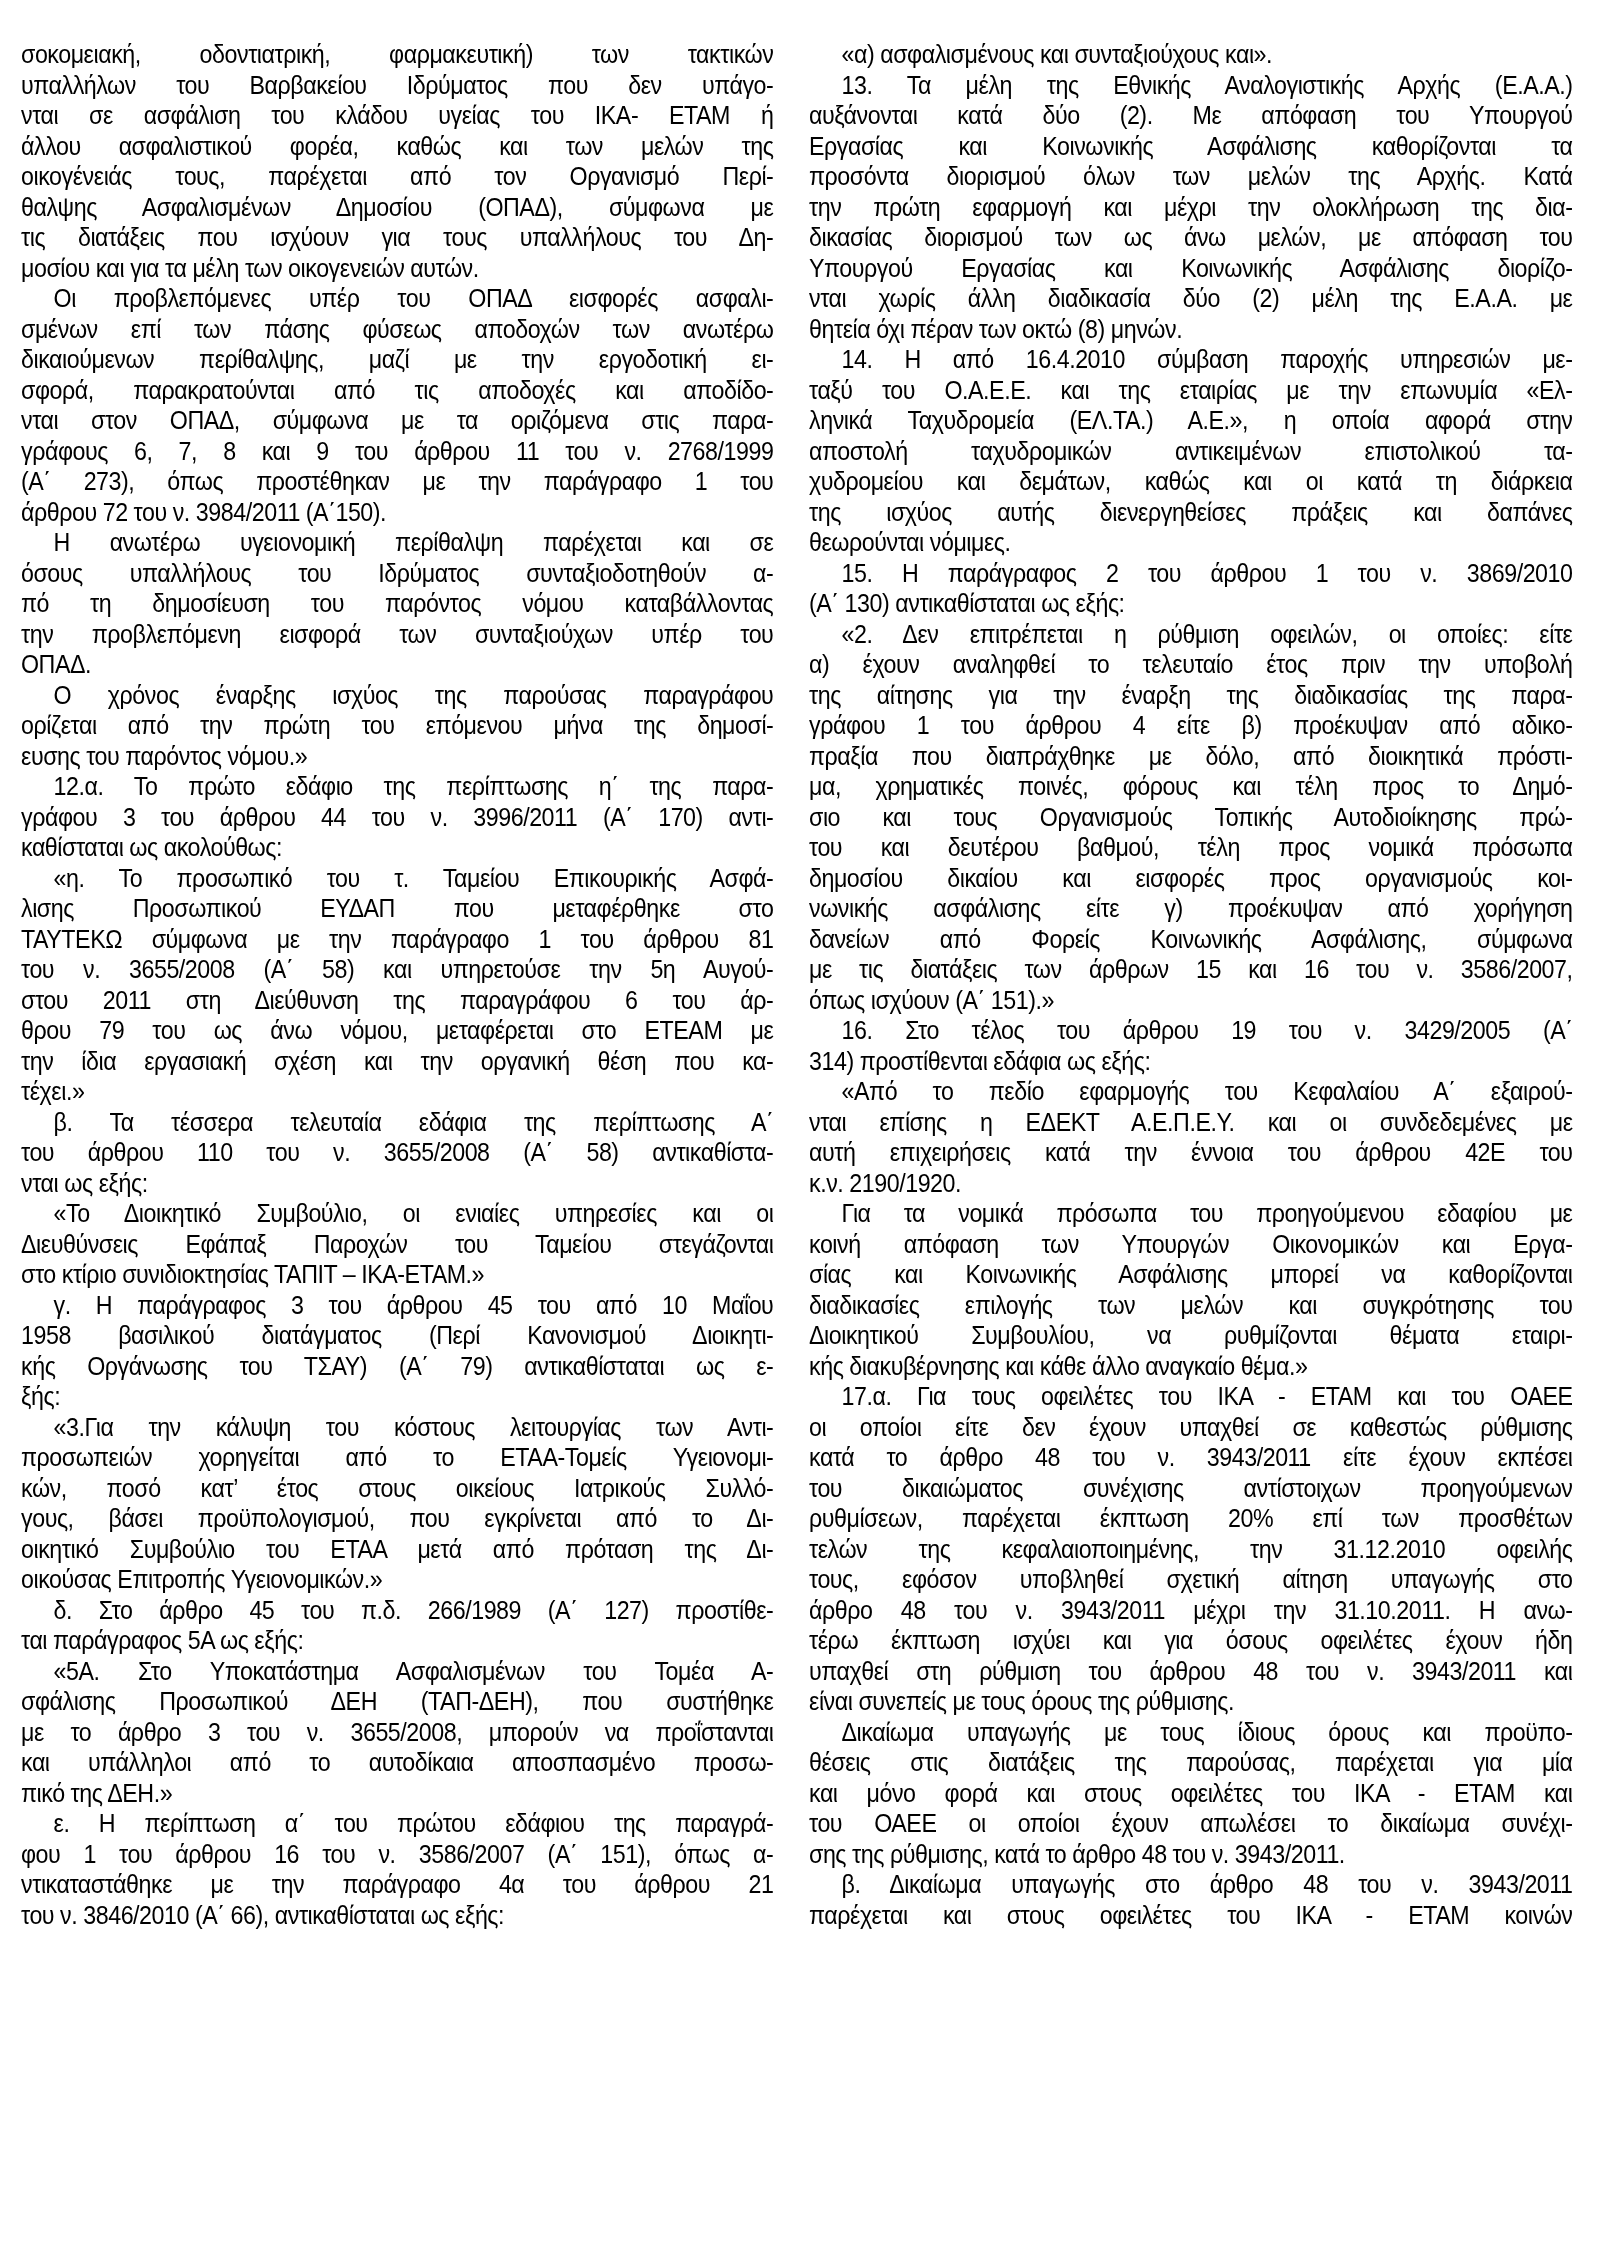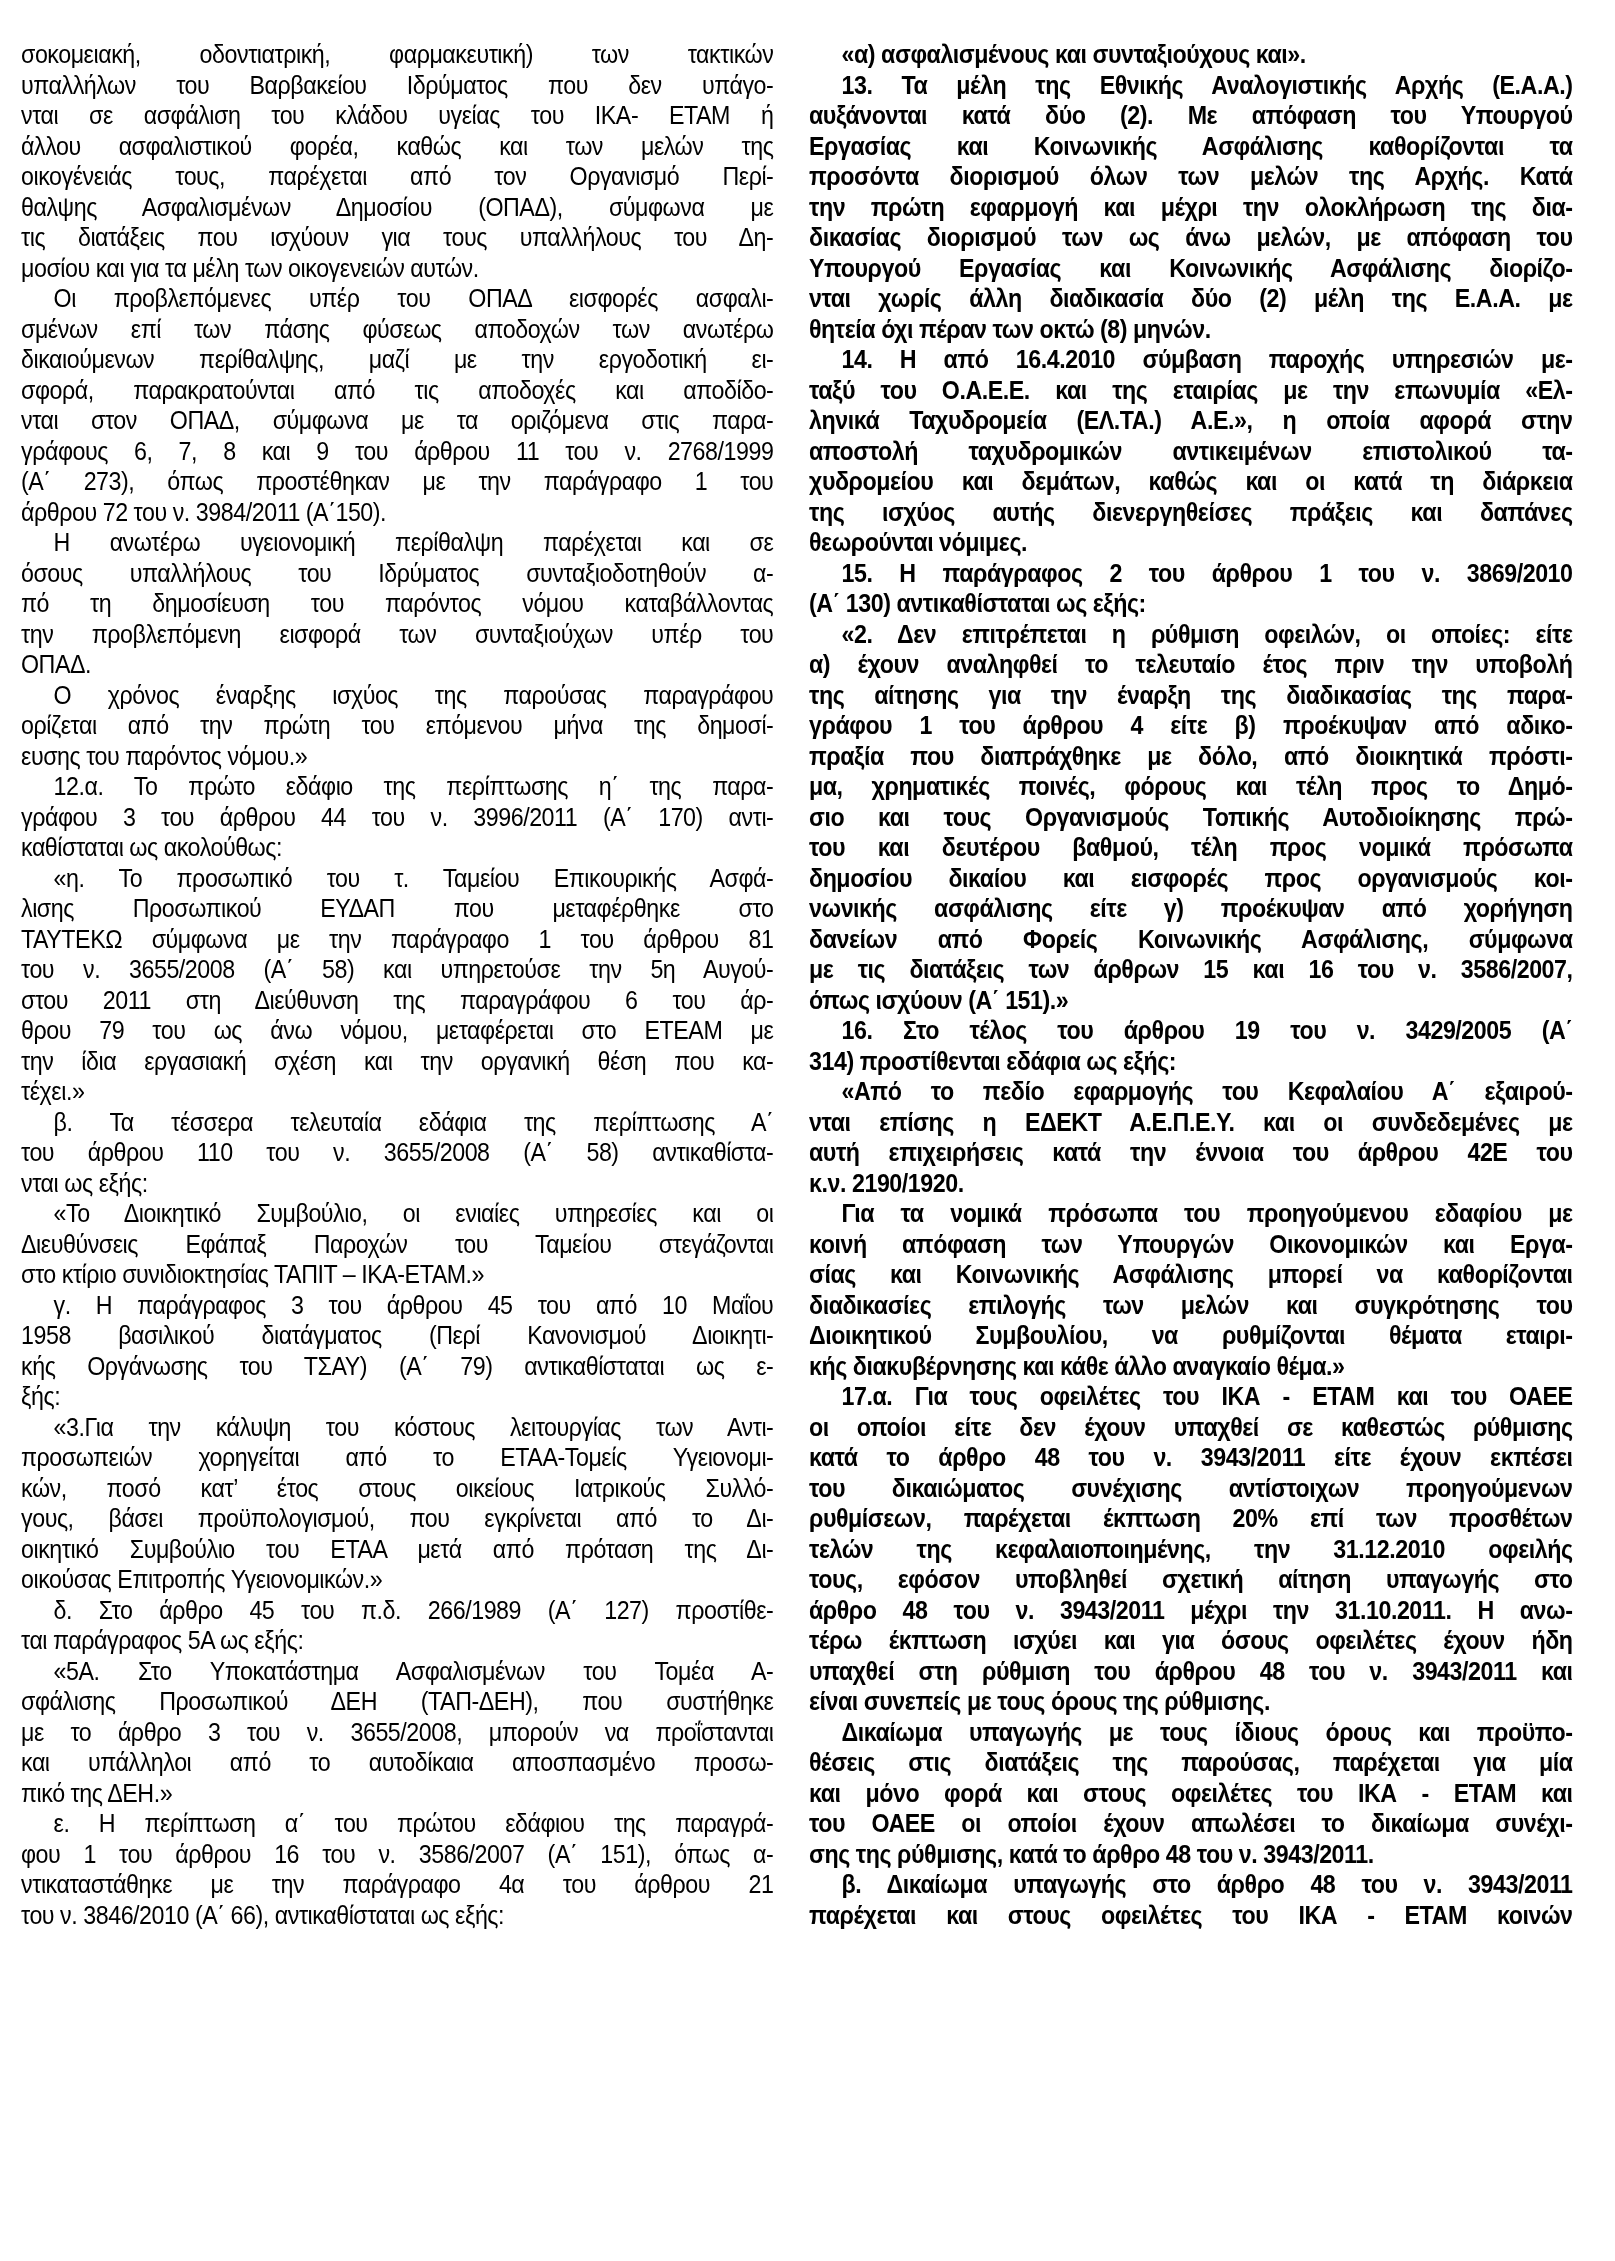--- a/index.html
+++ b/index.html
@@ -1,20 +1,20 @@
 <!DOCTYPE html>
 <html style="font-size:12px"><head>
 <meta charset="utf-8">
 <style>
   html, body { margin:0; padding:0; background:#ffffff; }
   body { width:1616px; height:2261px; position:relative; overflow:hidden; color:#000; }
   .page { position:absolute; left:0; top:0; width:1300px; height:2261px; }
   .col { position:absolute; top:39px; }
   .col-left { left:21px; width:753px; }
-  .col-right { left:809px; width:761px;font-weight:bold; }
+  .col-right { left:809px; width:761px; }
   .line {
     font-family: "Liberation Sans", sans-serif;
     font-size: 25px;
     line-height: 30.5px;
     height: 30.5px;
     white-space: nowrap;
     text-align: justify;
     text-align-last: justify;
     letter-spacing: -0.5px;
     transform: scaleX(0.93);

